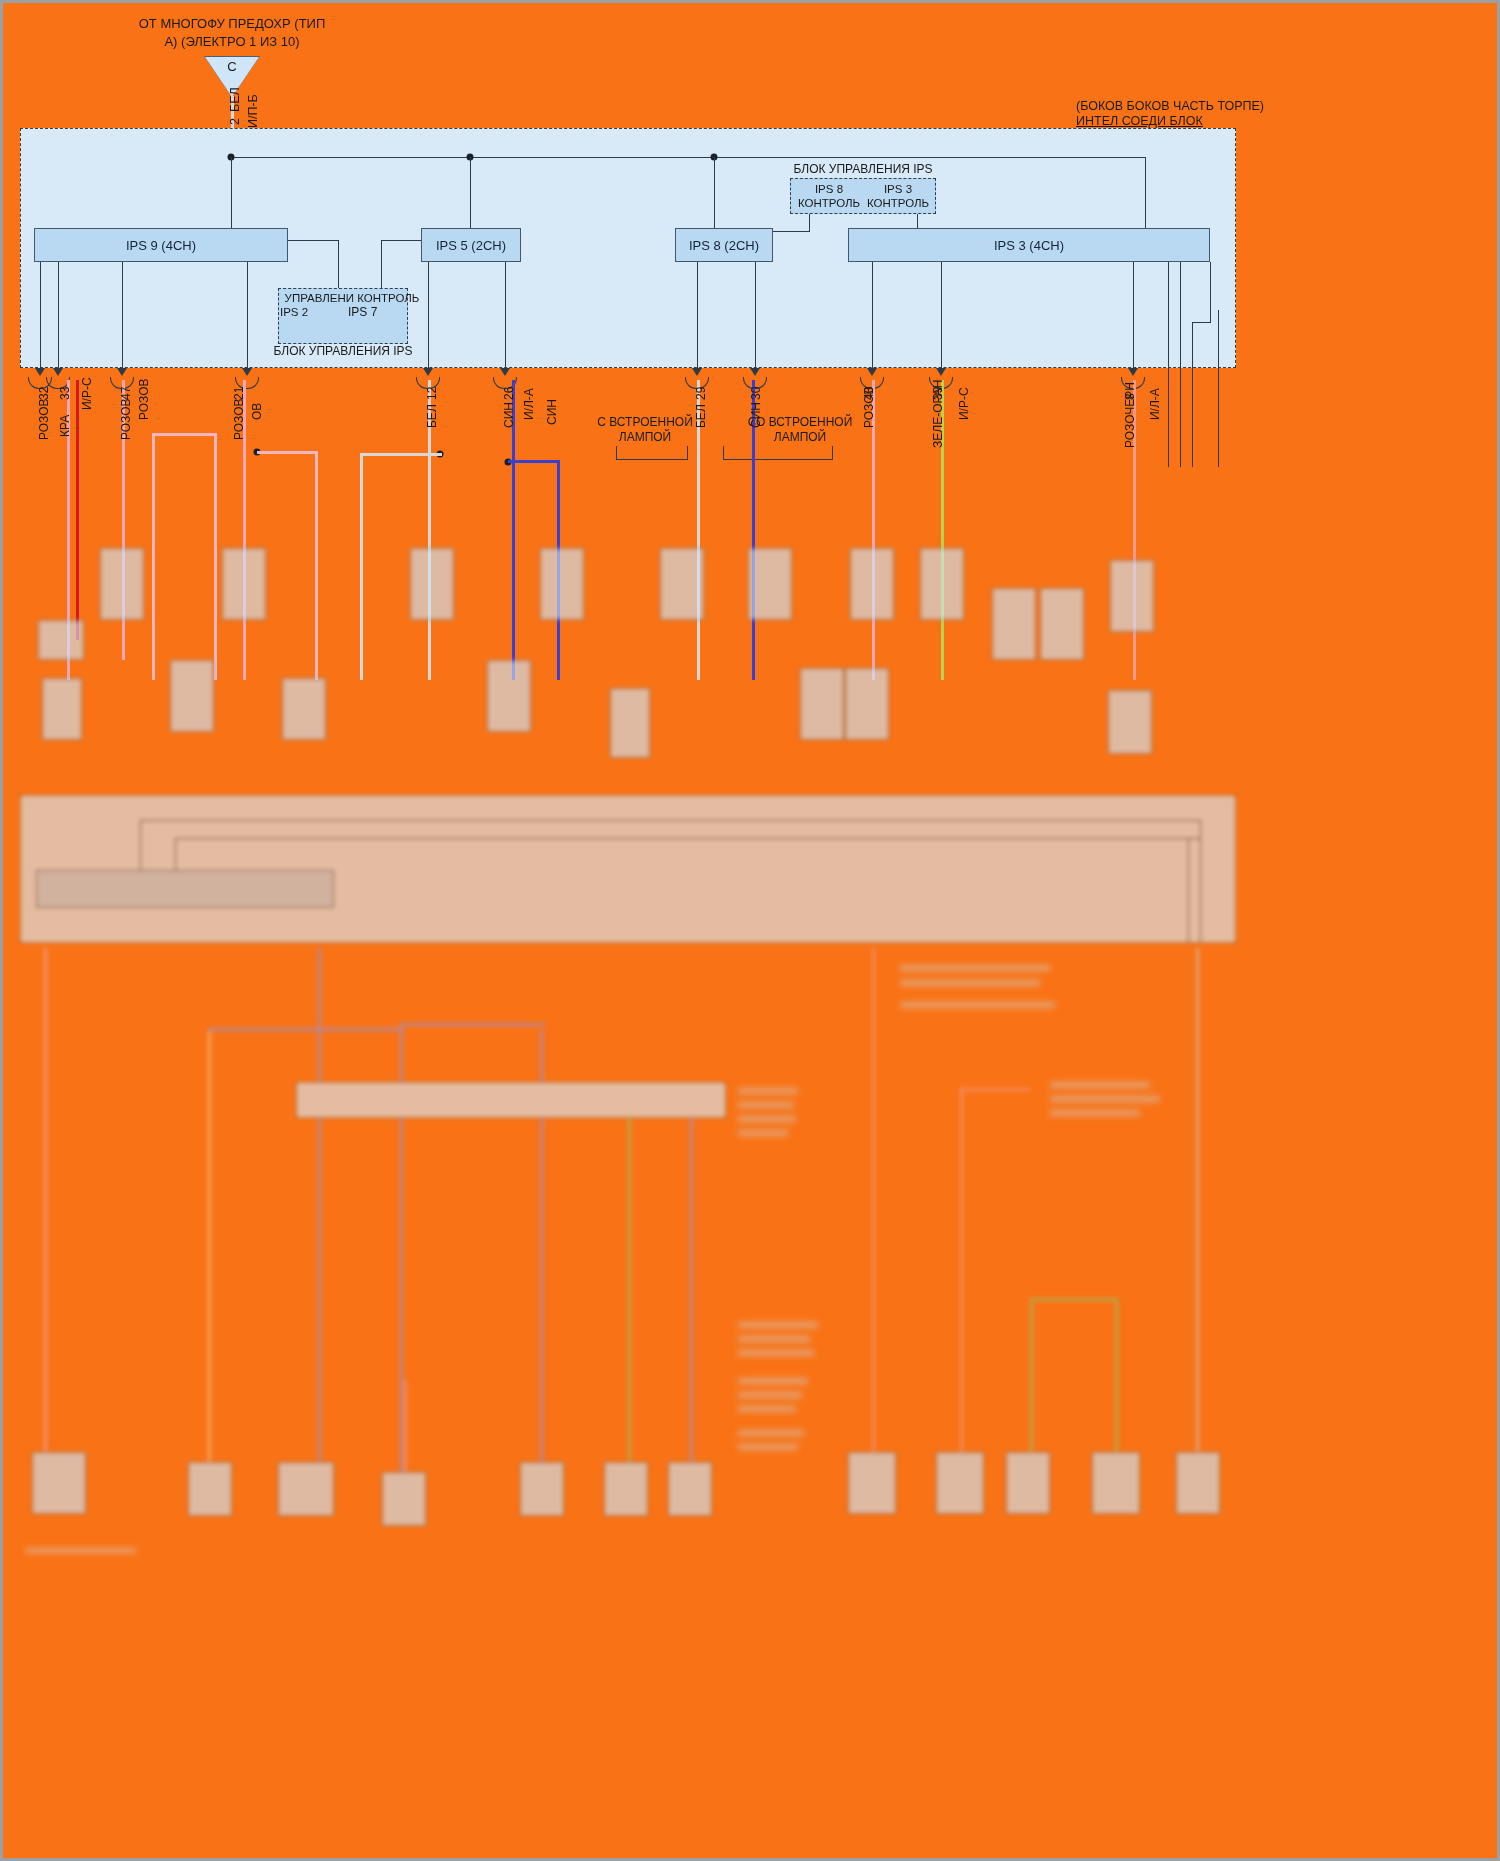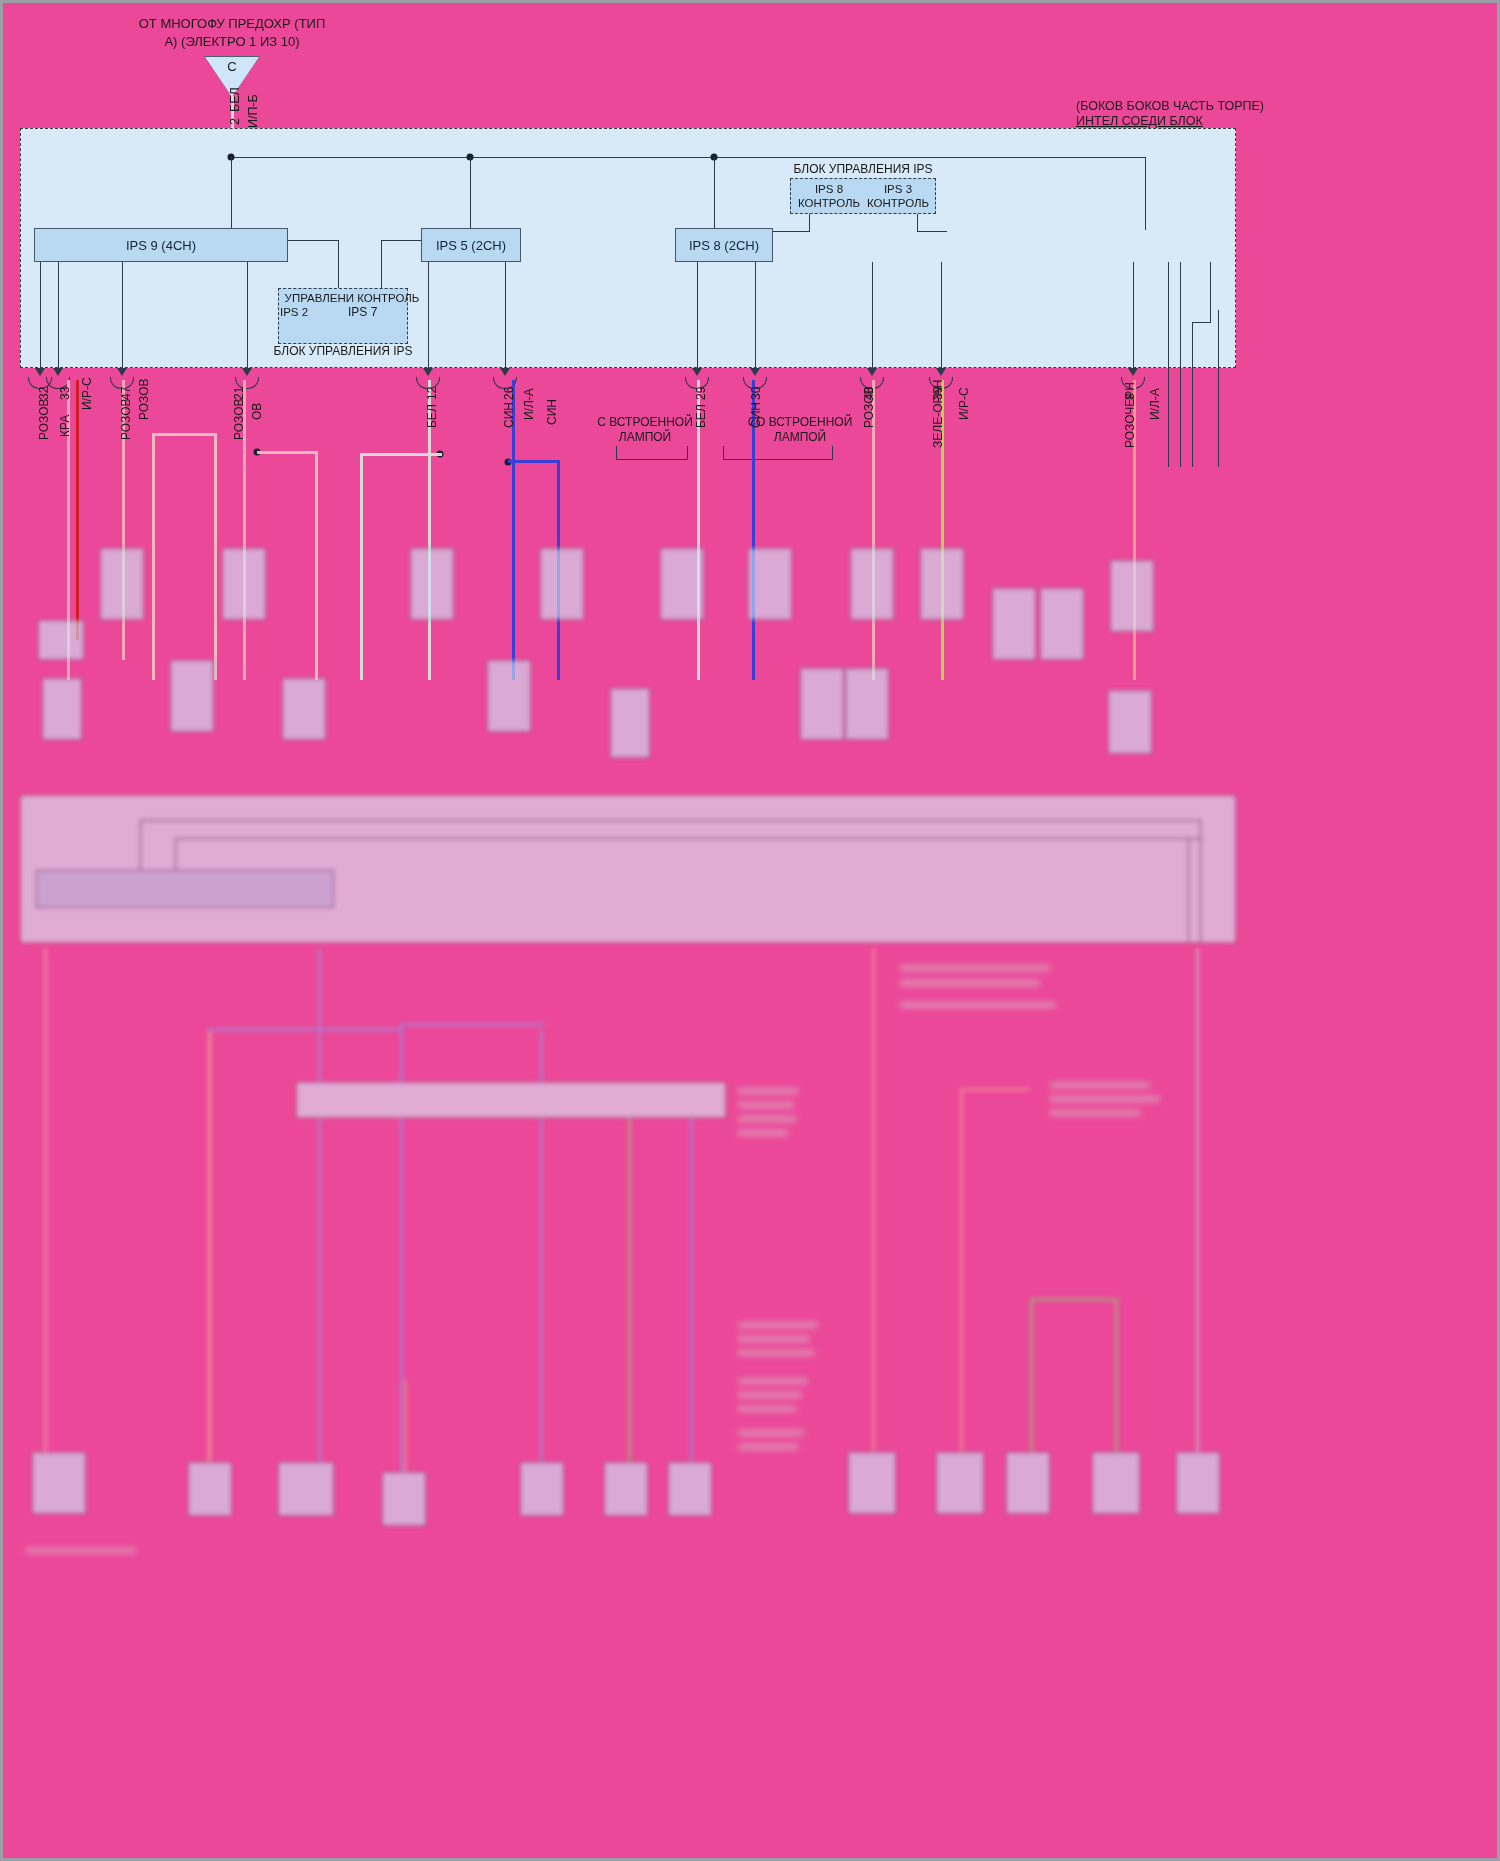--- a/index.html
+++ b/index.html
@@ -1,18 +1,18 @@
 <!DOCTYPE html>
 <html><head>
 <meta charset="utf-8">
 <style>
   html,body{margin:0;padding:0;background:#fff;}
   body{width:1500px;height:1861px;position:relative;
        font-family:"Liberation Sans","DejaVu Sans",sans-serif;color:#1a1a1a;}
-  #root{position:absolute;inset:0;overflow:hidden;background:#ec4899;}
+  #root{position:absolute;inset:0;overflow:hidden;background:#f97316;}
 
   
   .page-border{position:absolute;left:0;top:0;width:1500px;height:1861px;
       border:3px solid #9aa0a6;box-sizing:border-box;pointer-events:none;}
 
   .abs{position:absolute;}
 
   
   .t{position:absolute;font-size:12.5px;line-height:1.15;white-space:nowrap;}
   .t.c{transform:translateX(-50%);}
@@ -113,20 +113,21 @@
   <div class="t c" style="left:898px;top:197px;font-size:11.5px;">КОНТРОЛЬ</div>
 
   <div class="v" style="left:809px;top:214px;height:17px;"></div>
   <div class="h" style="left:767px;top:231px;width:43px;"></div>
   <div class="v" style="left:917px;top:214px;height:17px;"></div>
   <div class="h" style="left:917px;top:231px;width:30px;"></div>
 
   <div class="modbox" style="left:34px;top:228px;width:254px;height:34px;">IPS 9 (4CH)</div>
   <div class="modbox" style="left:421px;top:228px;width:100px;height:34px;">IPS 5 (2CH)</div>
   <div class="modbox" style="left:675px;top:228px;width:98px;height:34px;">IPS 8 (2CH)</div>
+  <div class="modbox" style="left:848px;top:228px;width:362px;height:34px;">IPS 3 (4CH)</div>
 
   <div class="ctrlbox" style="left:278px;top:288px;width:130px;height:56px;"></div>
   <div class="t c" style="left:352px;top:292px;font-size:11.5px;">УПРАВЛЕНИ КОНТРОЛЬ</div>
   <div class="t" style="left:280px;top:306px;font-size:11.5px;">IPS 2</div>
   <div class="t" style="left:348px;top:306px;font-size:12px;">IPS 7</div>
   <div class="t c" style="left:343px;top:345px;font-size:12px;">БЛОК УПРАВЛЕНИЯ IPS</div>
 
   <div class="h" style="left:288px;top:240px;width:50px;"></div>
   <div class="v" style="left:338px;top:240px;height:48px;"></div>
   <div class="h" style="left:381px;top:240px;width:40px;"></div>

